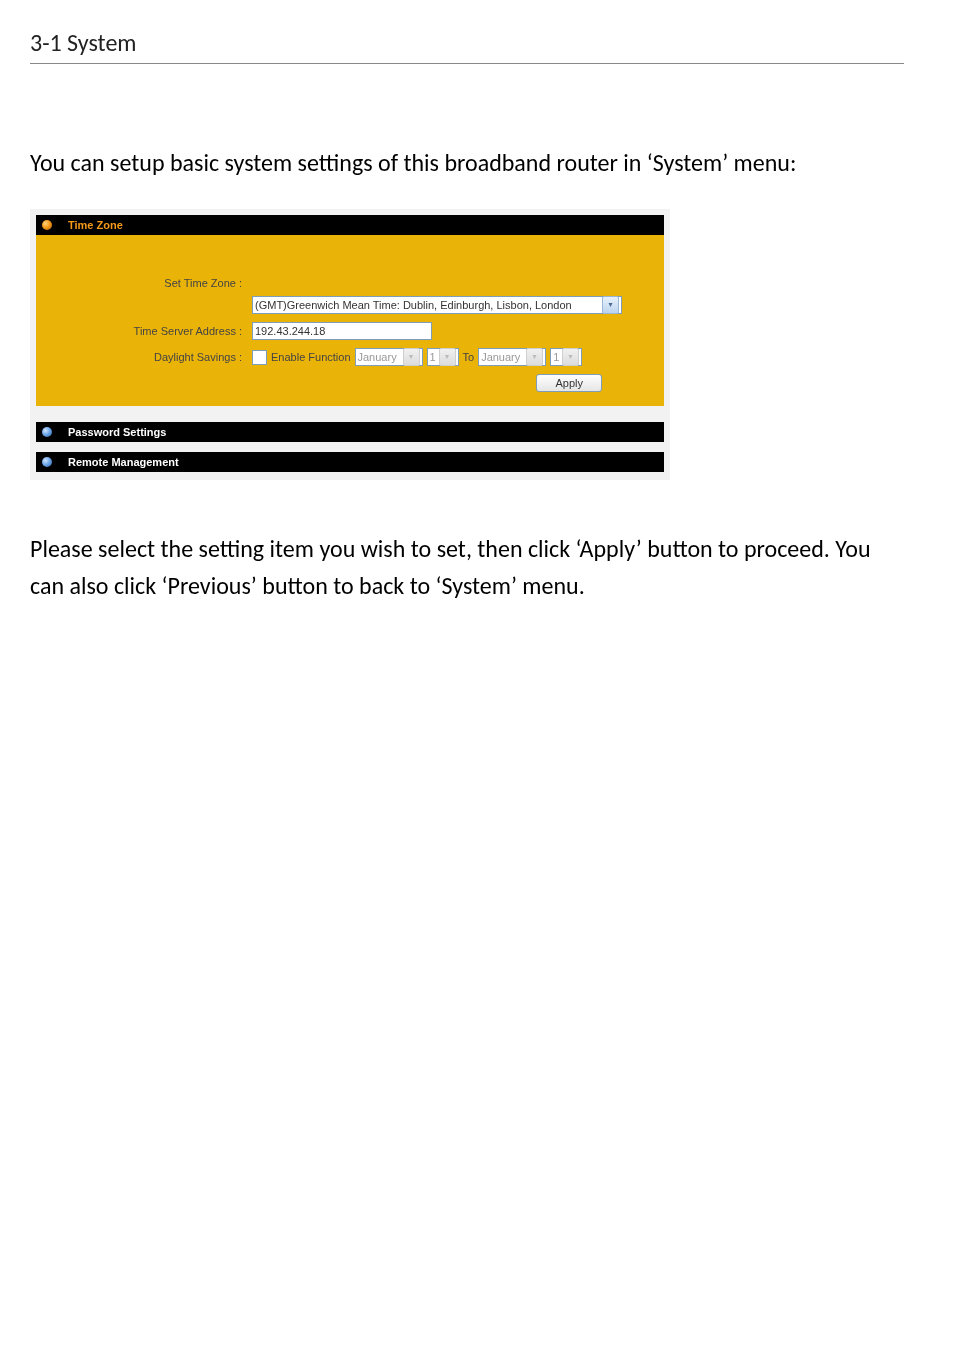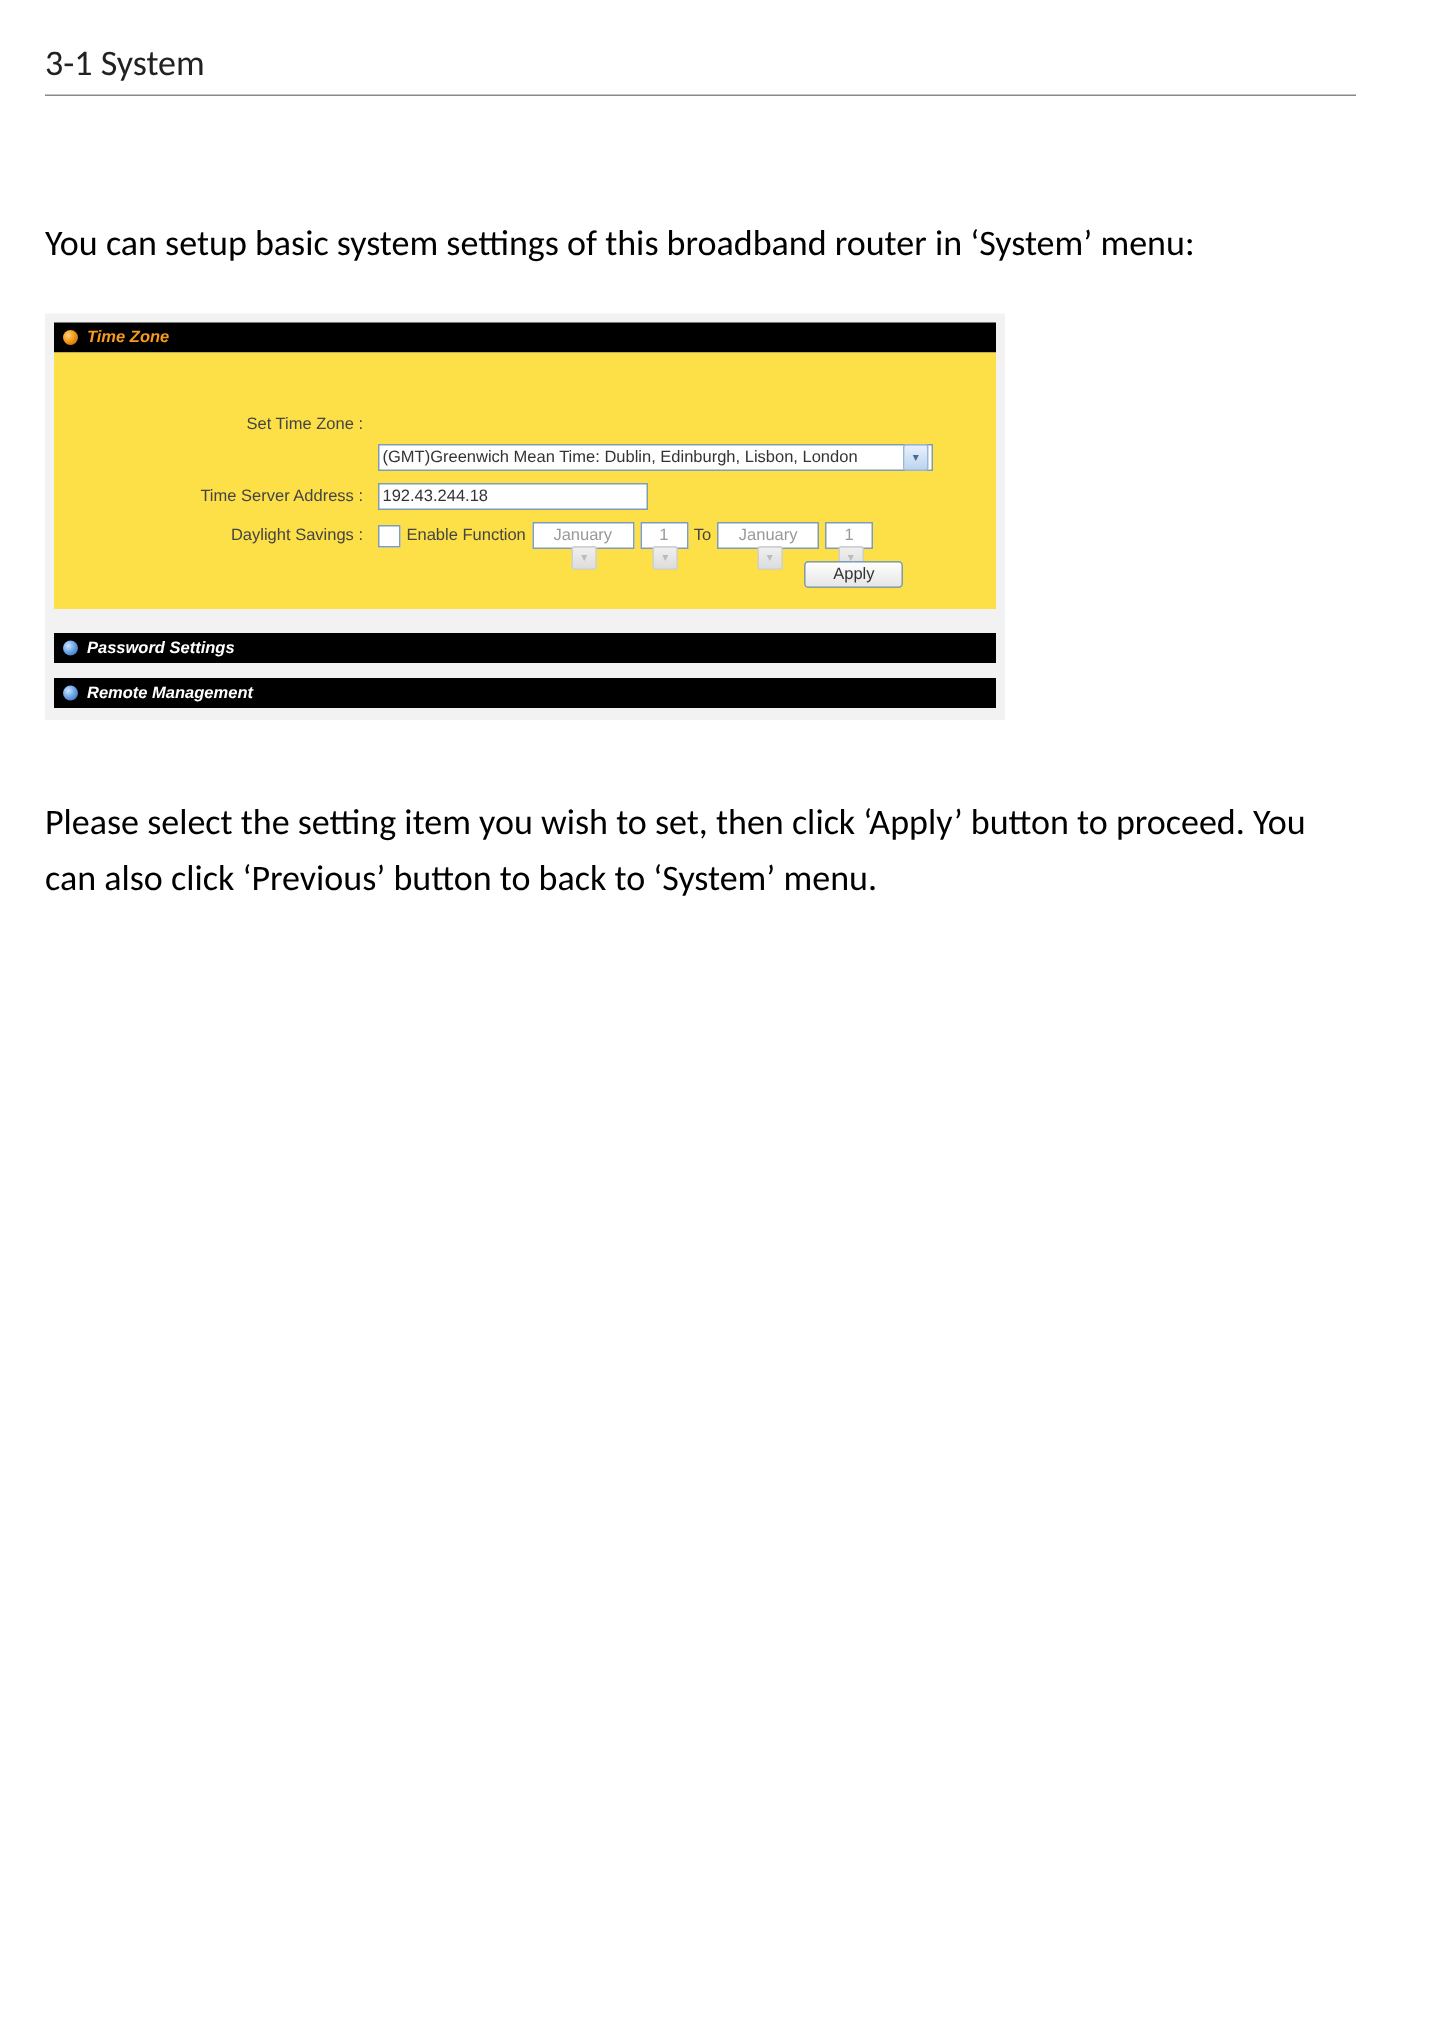--- a/index.html
+++ b/index.html
@@ -42,37 +42,36 @@
     padding: 6px 6px 8px 6px;
     box-sizing: border-box;
     filter: blur(0.2px);
   }
   .panel-header {
     background: #000;
     color: #fff;
     padding: 4px 6px;
     display: flex;
     align-items: center;
-    gap: 6px;
-    font-style: italic;
+    gap: 16px;
   }
   .panel-header.orange .title { color: #f59a1b; font-weight: bold; }
   .panel-header.white  .title { color: #ffffff; font-weight: bold; }
   .bullet {
     width: 10px; height: 10px; border-radius: 50%;
     display: inline-block;
   }
   .bullet.orange {
     background: radial-gradient(circle at 35% 35%, #ffd27a 0%, #f59a1b 45%, #a75e00 100%);
   }
   .bullet.blue {
     background: radial-gradient(circle at 35% 35%, #cfe4ff 0%, #6ea8e8 45%, #2a5fa5 100%);
   }
   .panel-body {
-    background: #fde047;
+    background: #eab308;
     padding: 16px 18px 14px 18px;
   }
   .row {
     display: flex;
     align-items: center;
     margin-bottom: 8px;
   }
   .row .label {
     width: 188px;
     text-align: right;
@@ -95,21 +94,20 @@
     color: #333;
     box-sizing: border-box;
     height: 18px;
     line-height: 14px;
     display: inline-flex;
     align-items: center;
   }
   .select-like.disabled, .input-like.disabled {
     color: #999;
     background: #fff;
-    flex-direction: column;
   }
   .select-like .arrow-btn {
     width: 15px;
     height: 16px;
     margin-left: 2px;
     background: linear-gradient(#e8f1fb, #bcd4ef);
     border: 1px solid #9ab6d6;
     border-radius: 2px;
     display: inline-flex;
     align-items: center;

